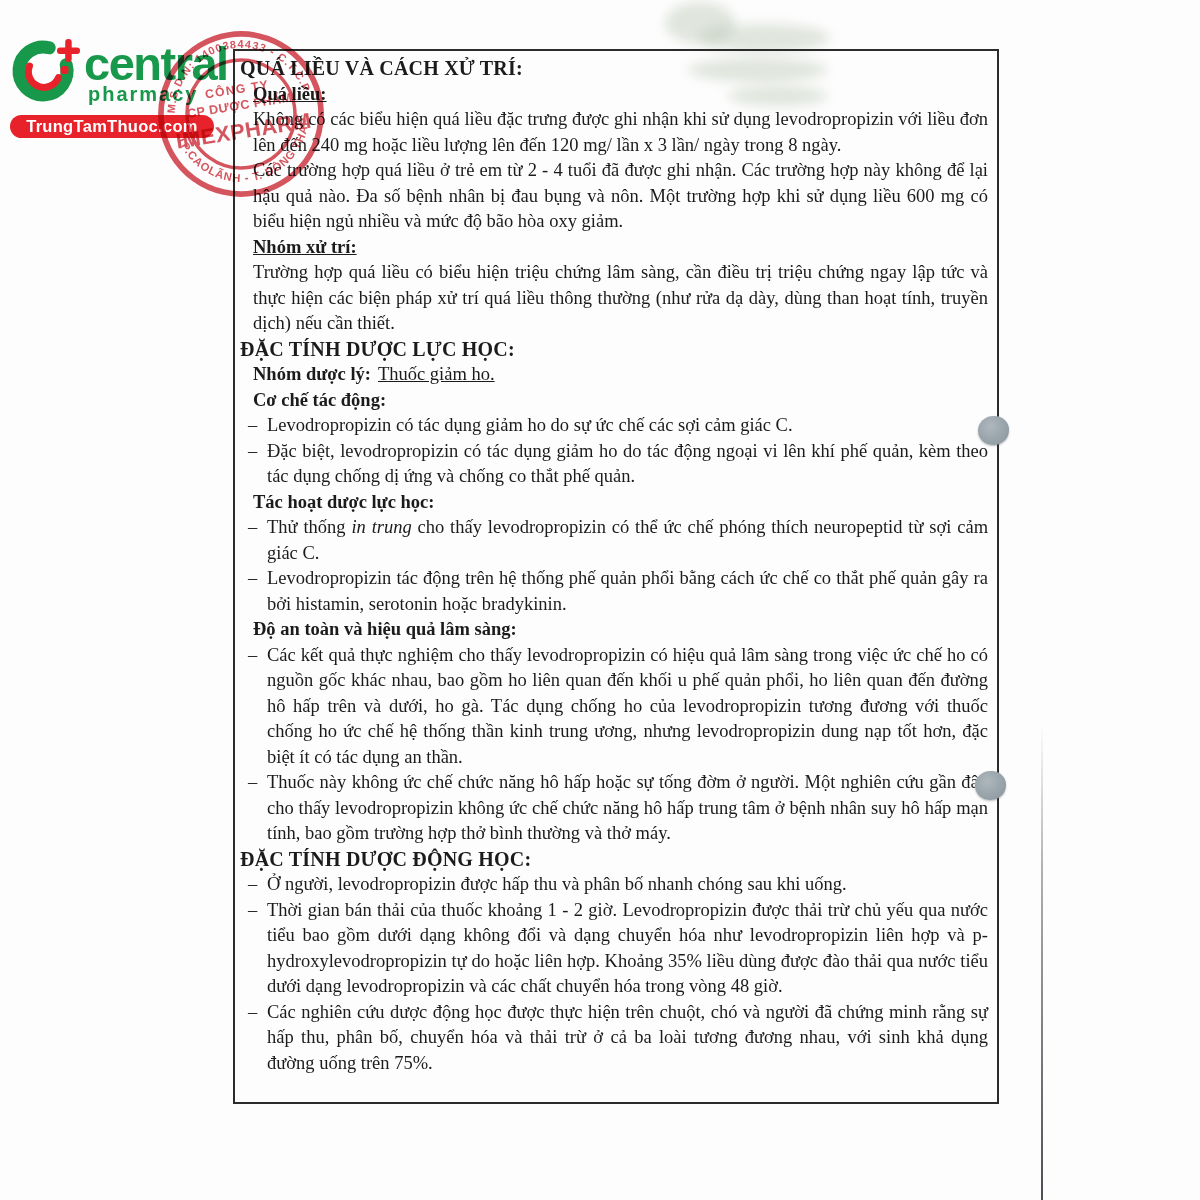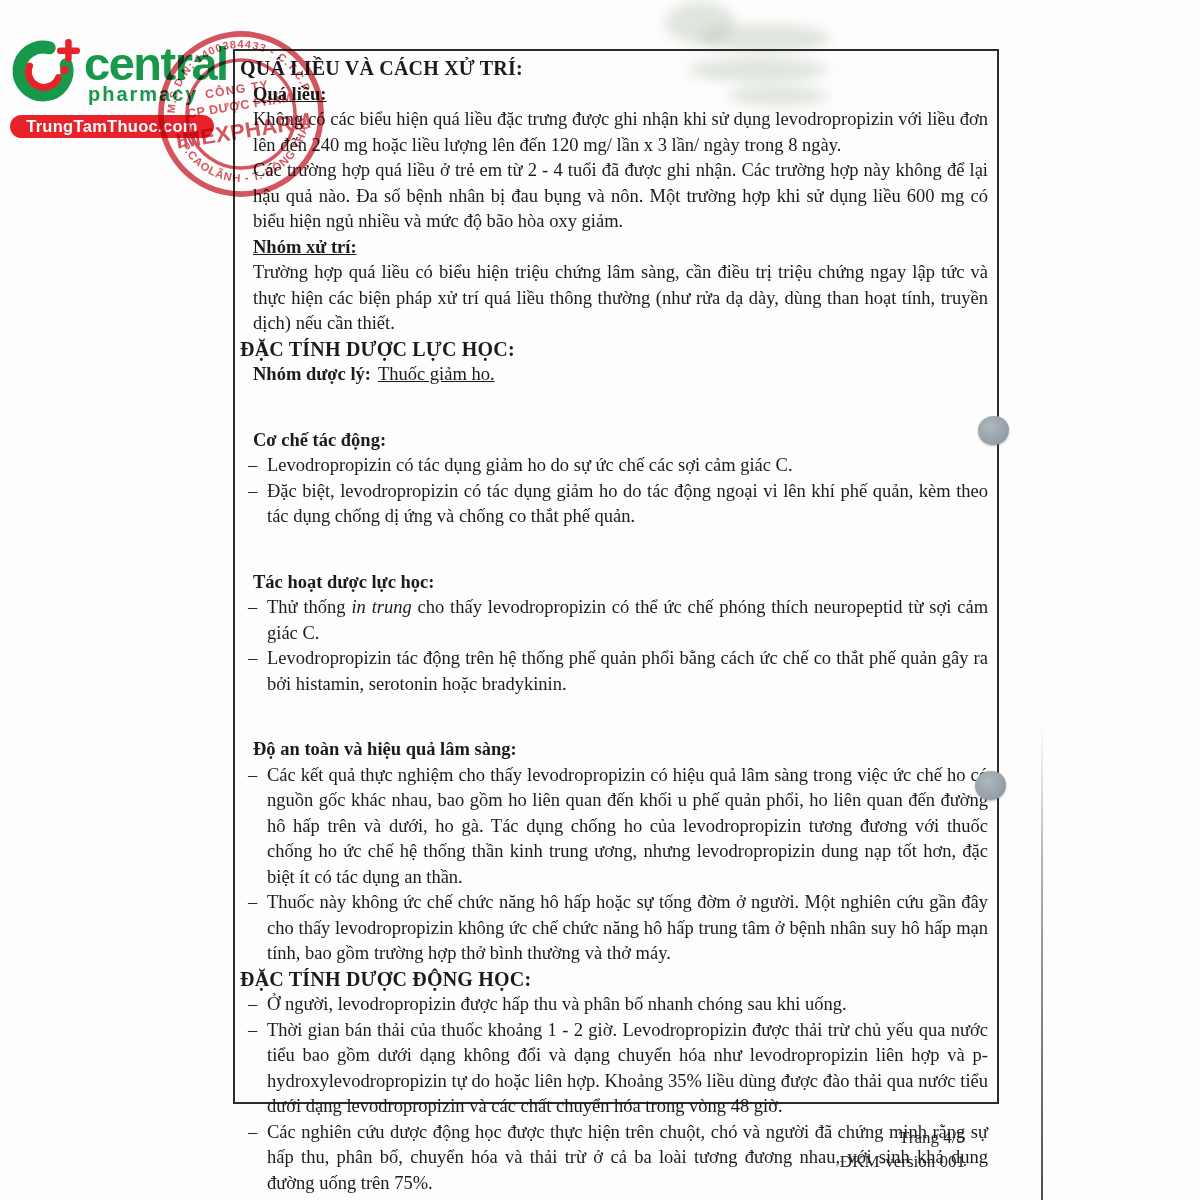--- a/index.html
+++ b/index.html
@@ -22,21 +22,21 @@
 
   
   .ghost{position:absolute;border-radius:50%;filter:blur(6px);background:rgba(158,175,148,.30);z-index:1;}
 
   
   .doc-box{position:absolute;left:233px;top:49px;width:766px;height:1055px;border:2px solid #2b2b2b;box-sizing:border-box;
            padding:5px 9px 0 5px;z-index:2;color:#1b1b1b;}
   .doc-body{font-size:18.5px;line-height:25.5px;}
   .doc-heading{font-weight:700;font-size:20px;letter-spacing:.2px;text-align:left;}
   .doc-subheading-underlined{font-weight:700;text-decoration:underline;margin-left:13px;}
-  .doc-subheading{font-weight:700;margin-left:13px;margin-top:40px;}
+  .doc-subheading{font-weight:700;margin-left:13px;}
   .doc-paragraph{margin-left:13px;text-align:justify;}
   .doc-field{margin-left:13px;}
   .doc-field b{font-weight:700;}
   .doc-field .val{margin-left:7px;text-decoration:underline;}
   .doc-bullet-item{display:flex;}
   .doc-bullet-item .dash{flex:none;width:19px;margin-left:8px;}
   .doc-bullet-item .txt{flex:1;text-align:justify;}
   .it{font-style:italic;}
 
   
@@ -145,18 +145,14 @@
           <span class="txt">Các nghiên cứu dược động học được thực hiện trên chuột, chó và người đã chứng minh rằng sự hấp thu, phân bố, chuyển hóa và thải trừ ở cả ba loài tương đương nhau, với sinh khả dụng đường uống trên 75%.</span>
         </div>
       </div>
   </div>
 
   <div class="binder-dot" style="left:978px;top:416px;"></div>
   <div class="binder-dot" style="left:975px;top:771px;"></div>
 
   <div class="scan-edge"></div>
 
-  <div class="page-footer">
-    <div>Trang 4/5</div>
-    <div>ĐKM-version 001</div>
-  </div>
 
 </div>
 
 </body></html>

